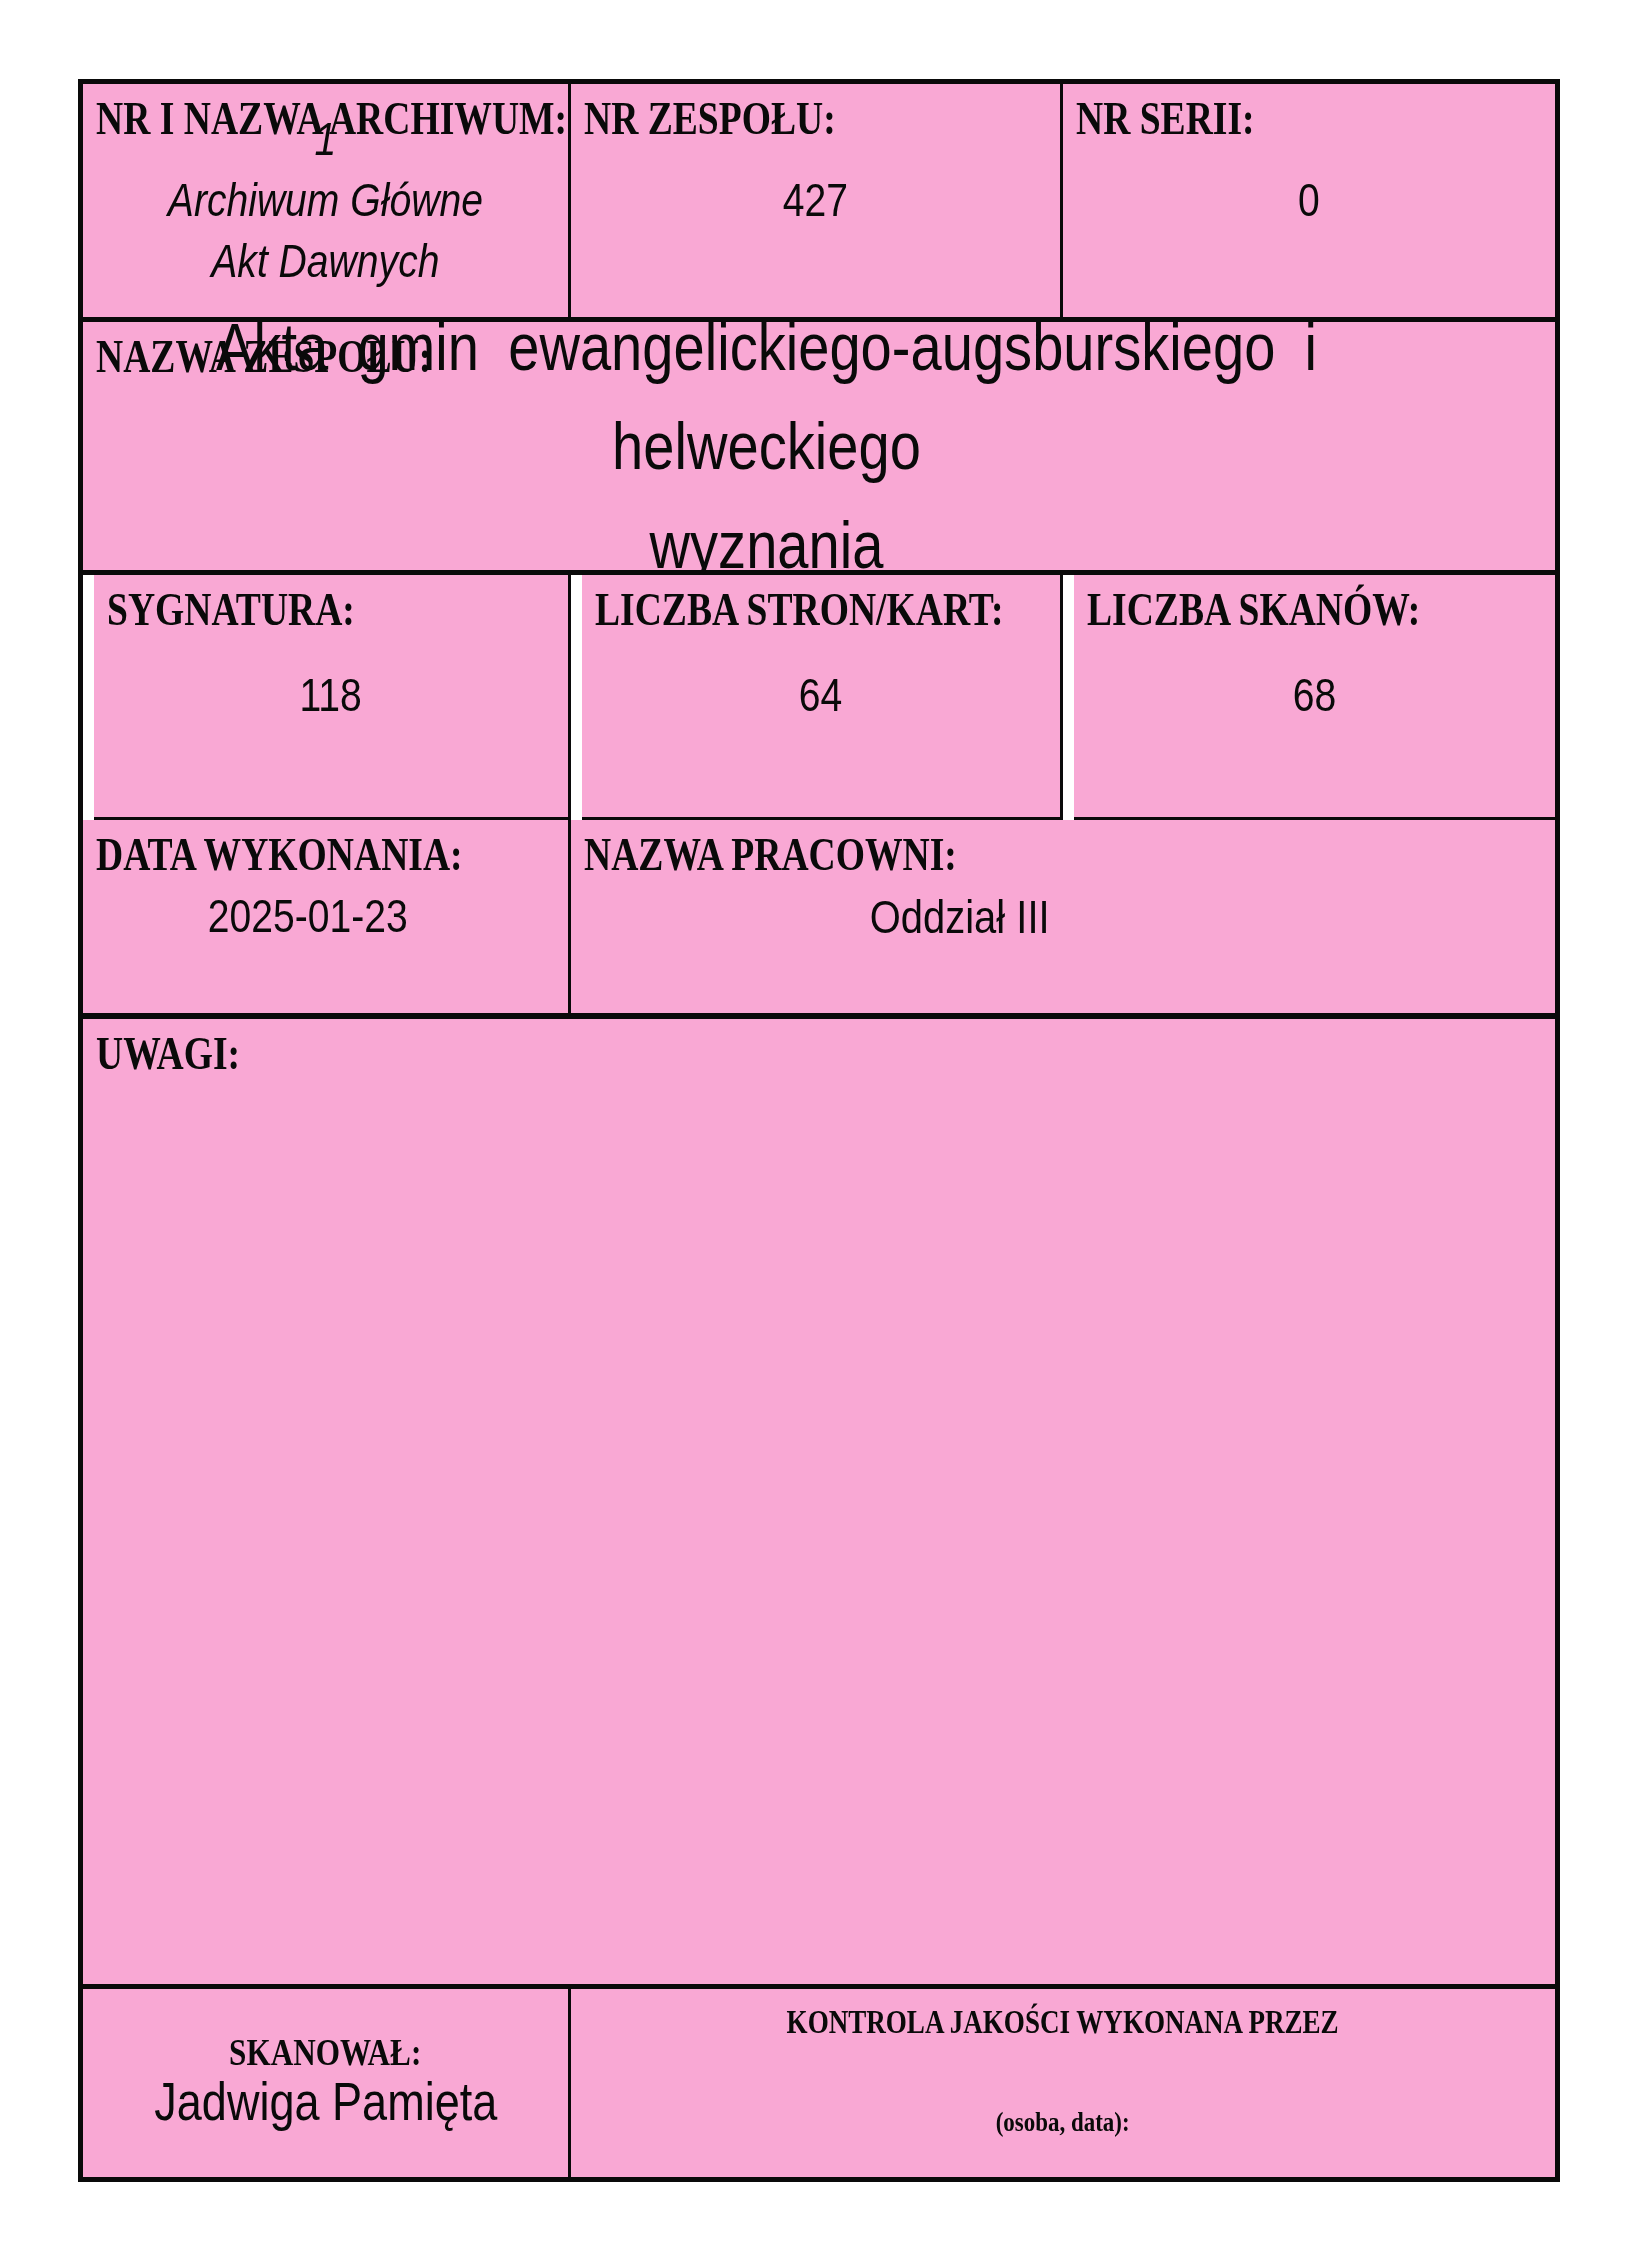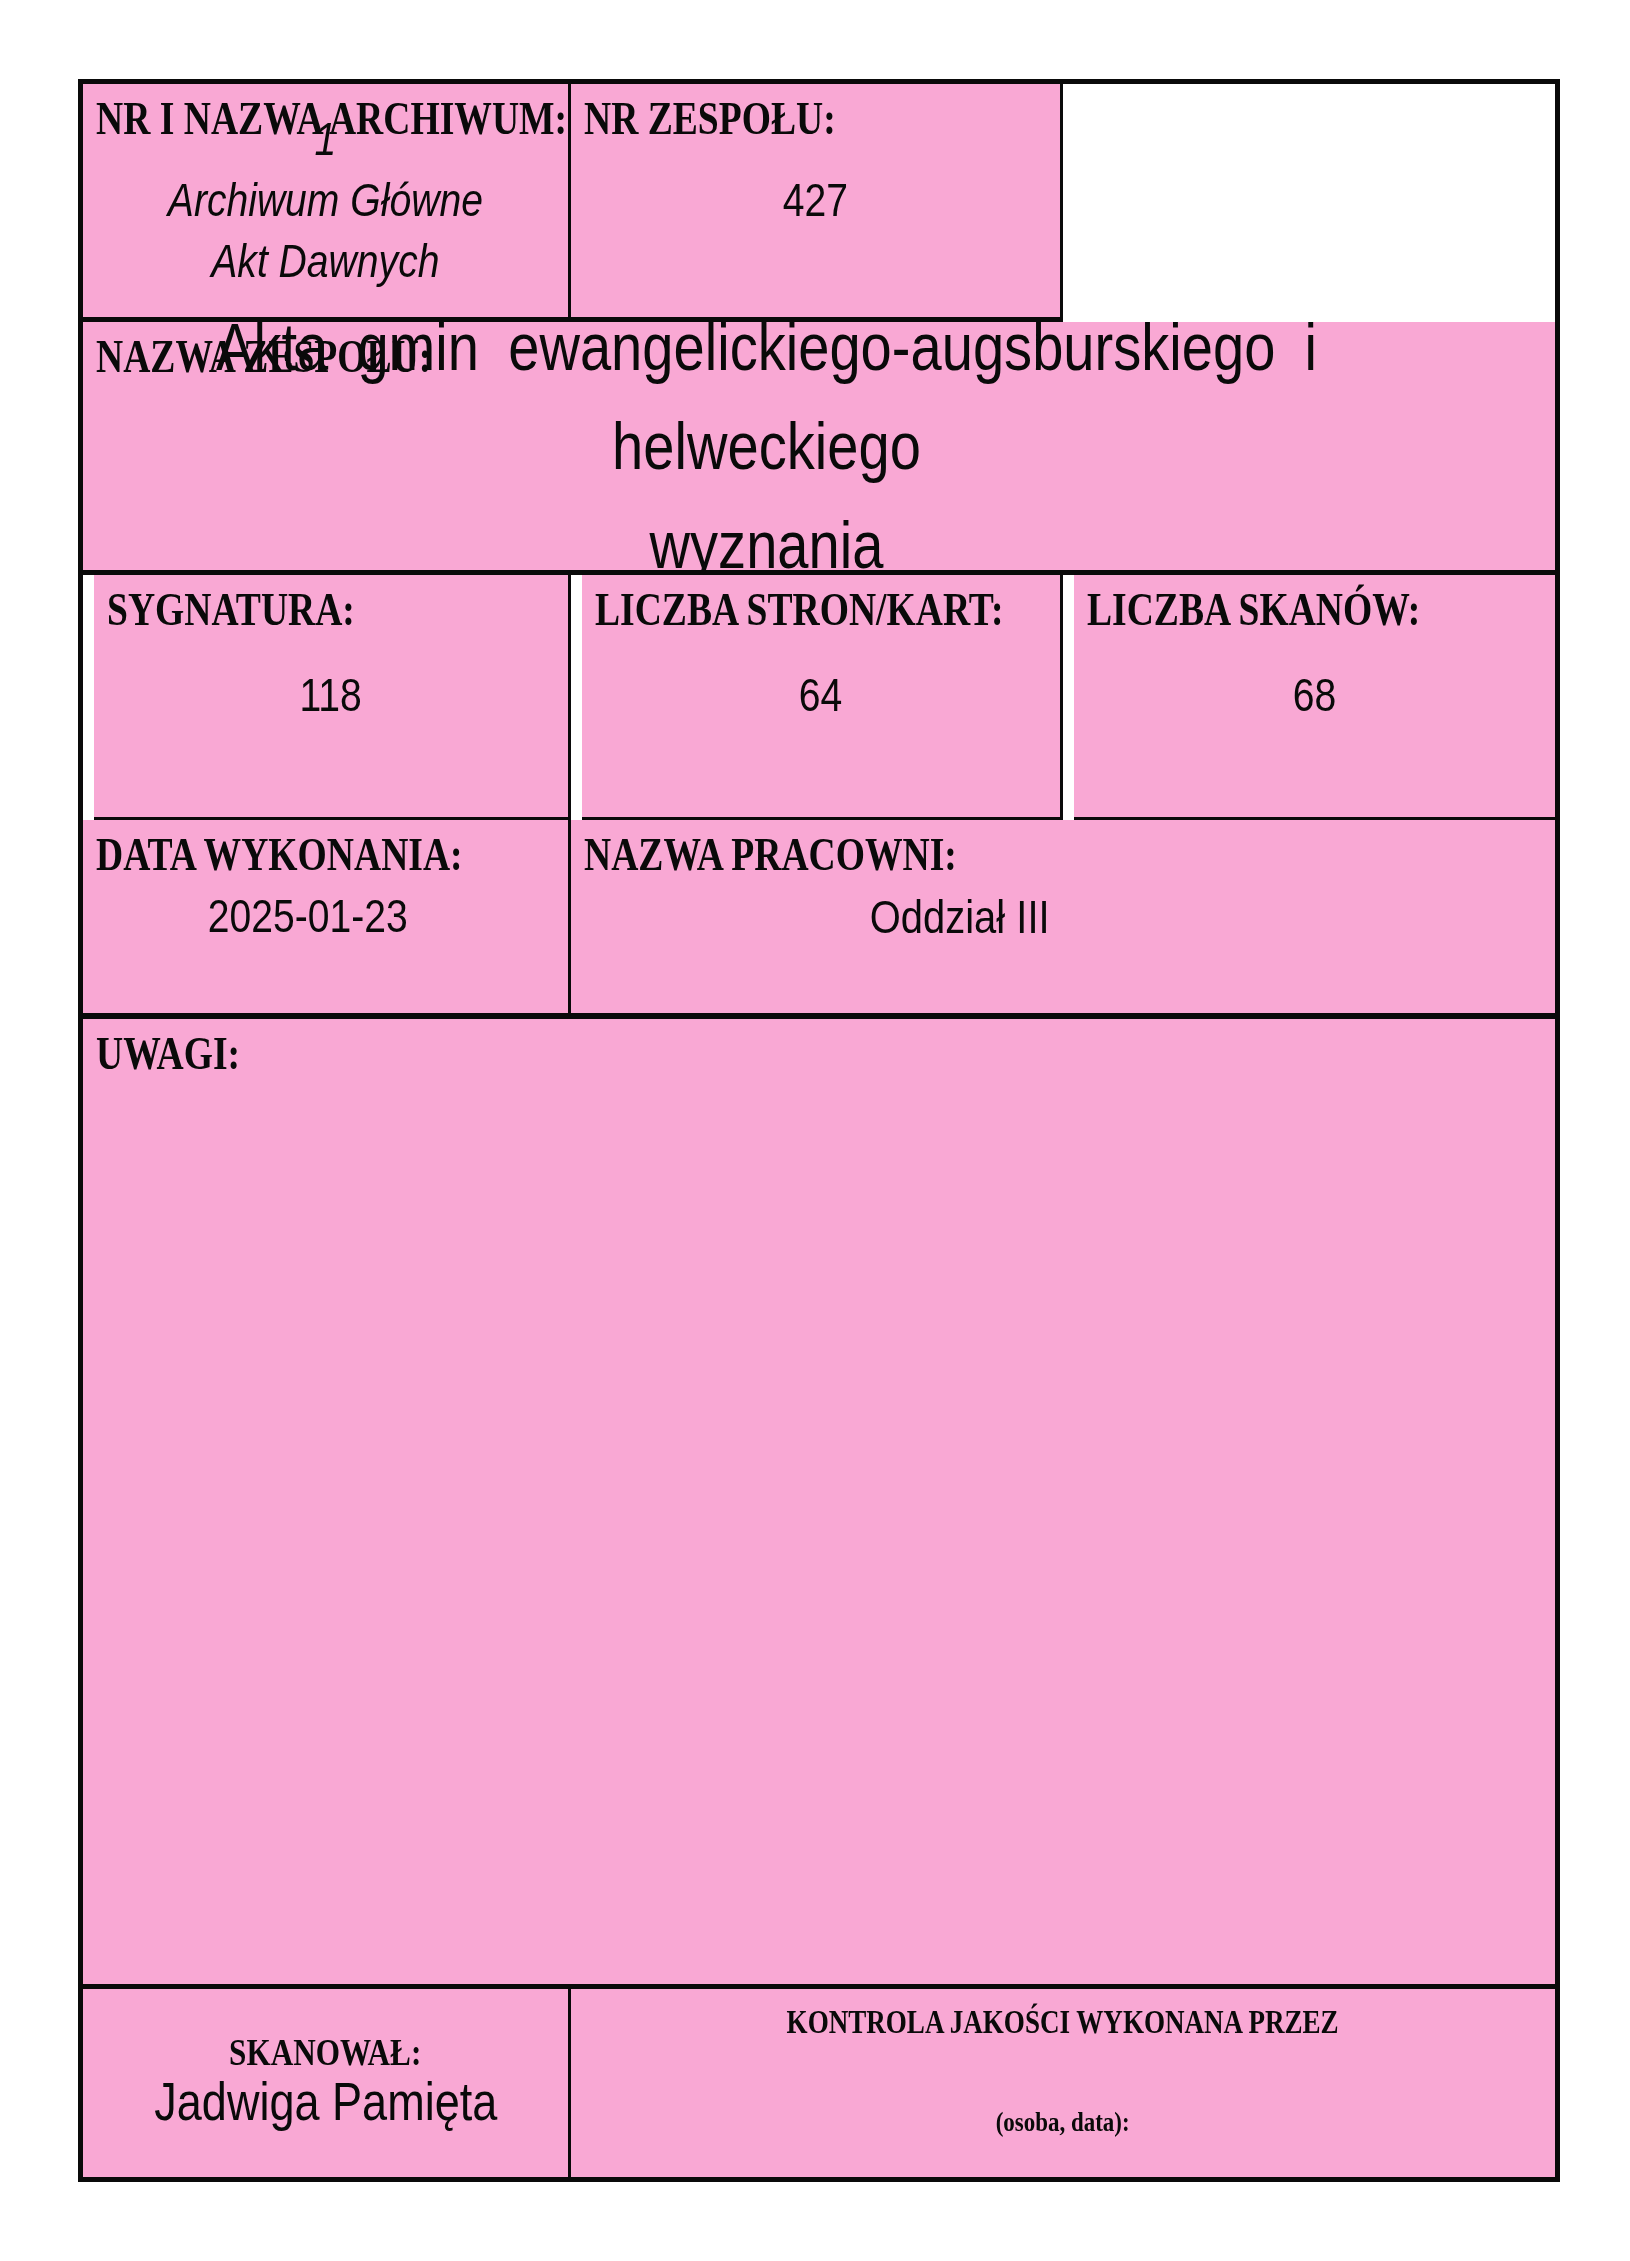--- a/index.html
+++ b/index.html
@@ -76,20 +76,26 @@
           <div>Akt Dawnych</div>
         </div>
       </div>
     </div>
     <div class="cell br bb">
       <div class="label"><span>NR ZESPOŁU:</span></div>
       <div class="value">
           <span>427</span>
         </div>
     </div>
+    <div class="cell bb">
+      <div class="label"><span>NR SERII:</span></div>
+      <div class="value">
+          <span>0</span>
+        </div>
+    </div>
 
     <div class="cell bb span-all">
       <div class="label"><span>NAZWA ZESPOŁU:</span></div>
       <div class="value fonds-value">
         <div>
           <div class="fonds-line1">Akta gmin ewangelickiego-augsburskiego i helweckiego</div>
           <div>wyznania</div>
         </div>
       </div>
     </div>

